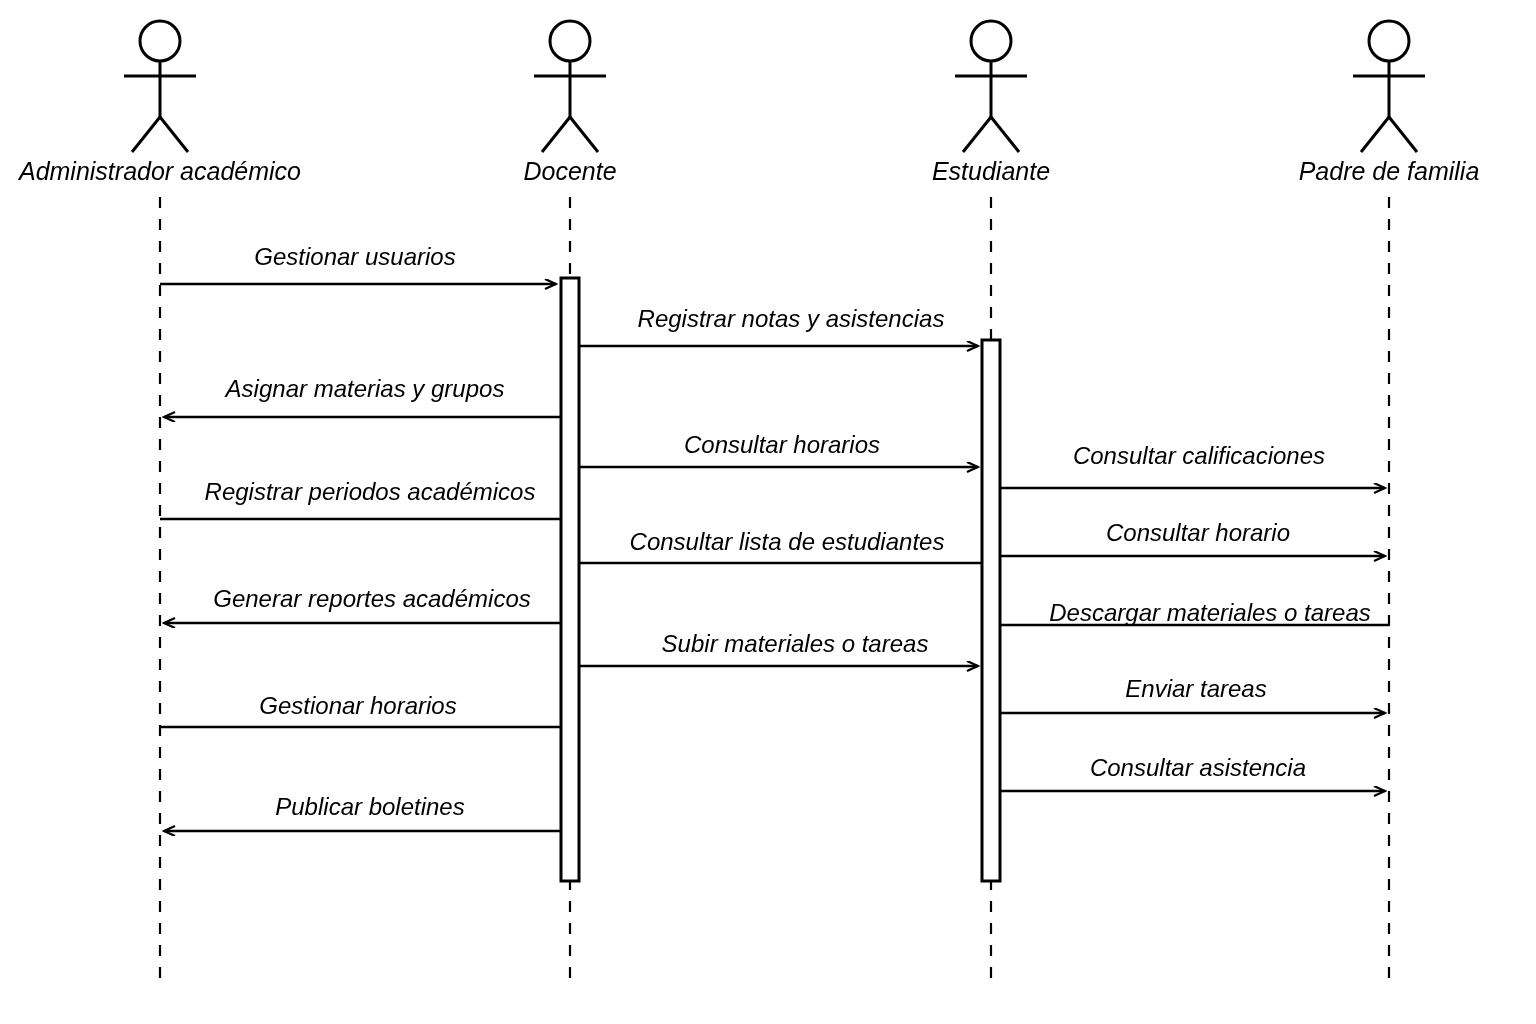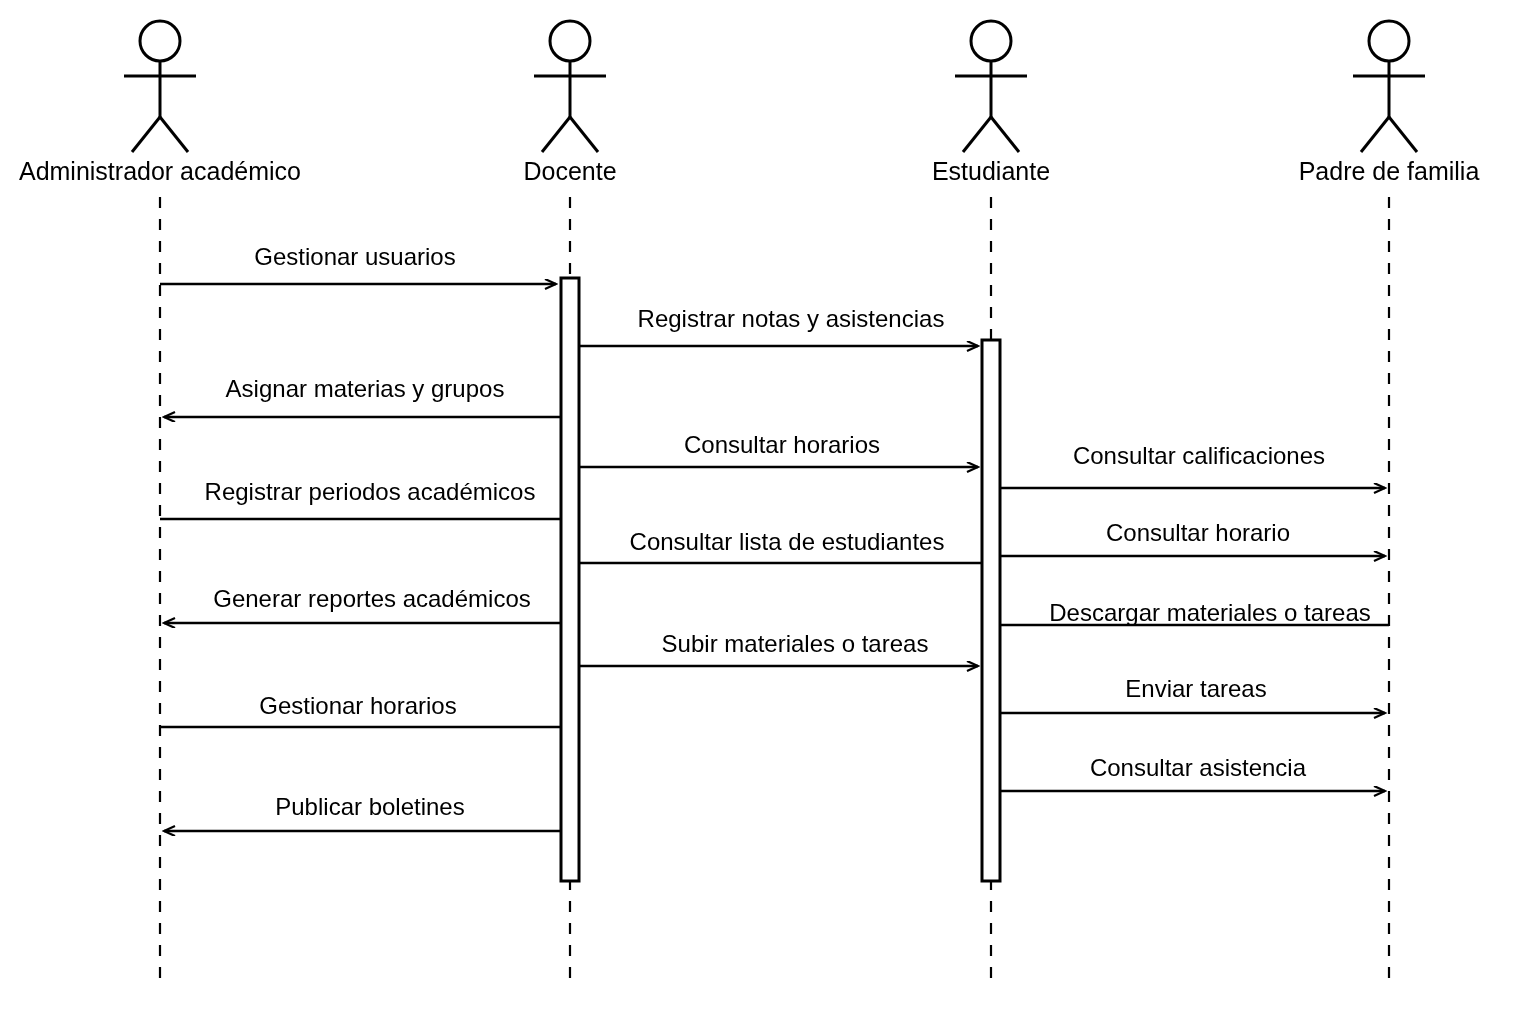--- a/index.html
+++ b/index.html
@@ -11,20 +11,21 @@
     width: 1536px;
     height: 1024px;
     font-family: "Liberation Sans", sans-serif;
     color: #000000;
     overflow: hidden;
   }
   #diagram-root {
     position: relative;
     width: 1536px;
     height: 893px;
+    font-style: italic;
   }
   svg#seq-svg {
     position: absolute;
     top: 0;
     left: 0;
     width: 1536px;
     height: 1024px;
   }
   .actor-label {
     font-family: "Liberation Sans", sans-serif;

